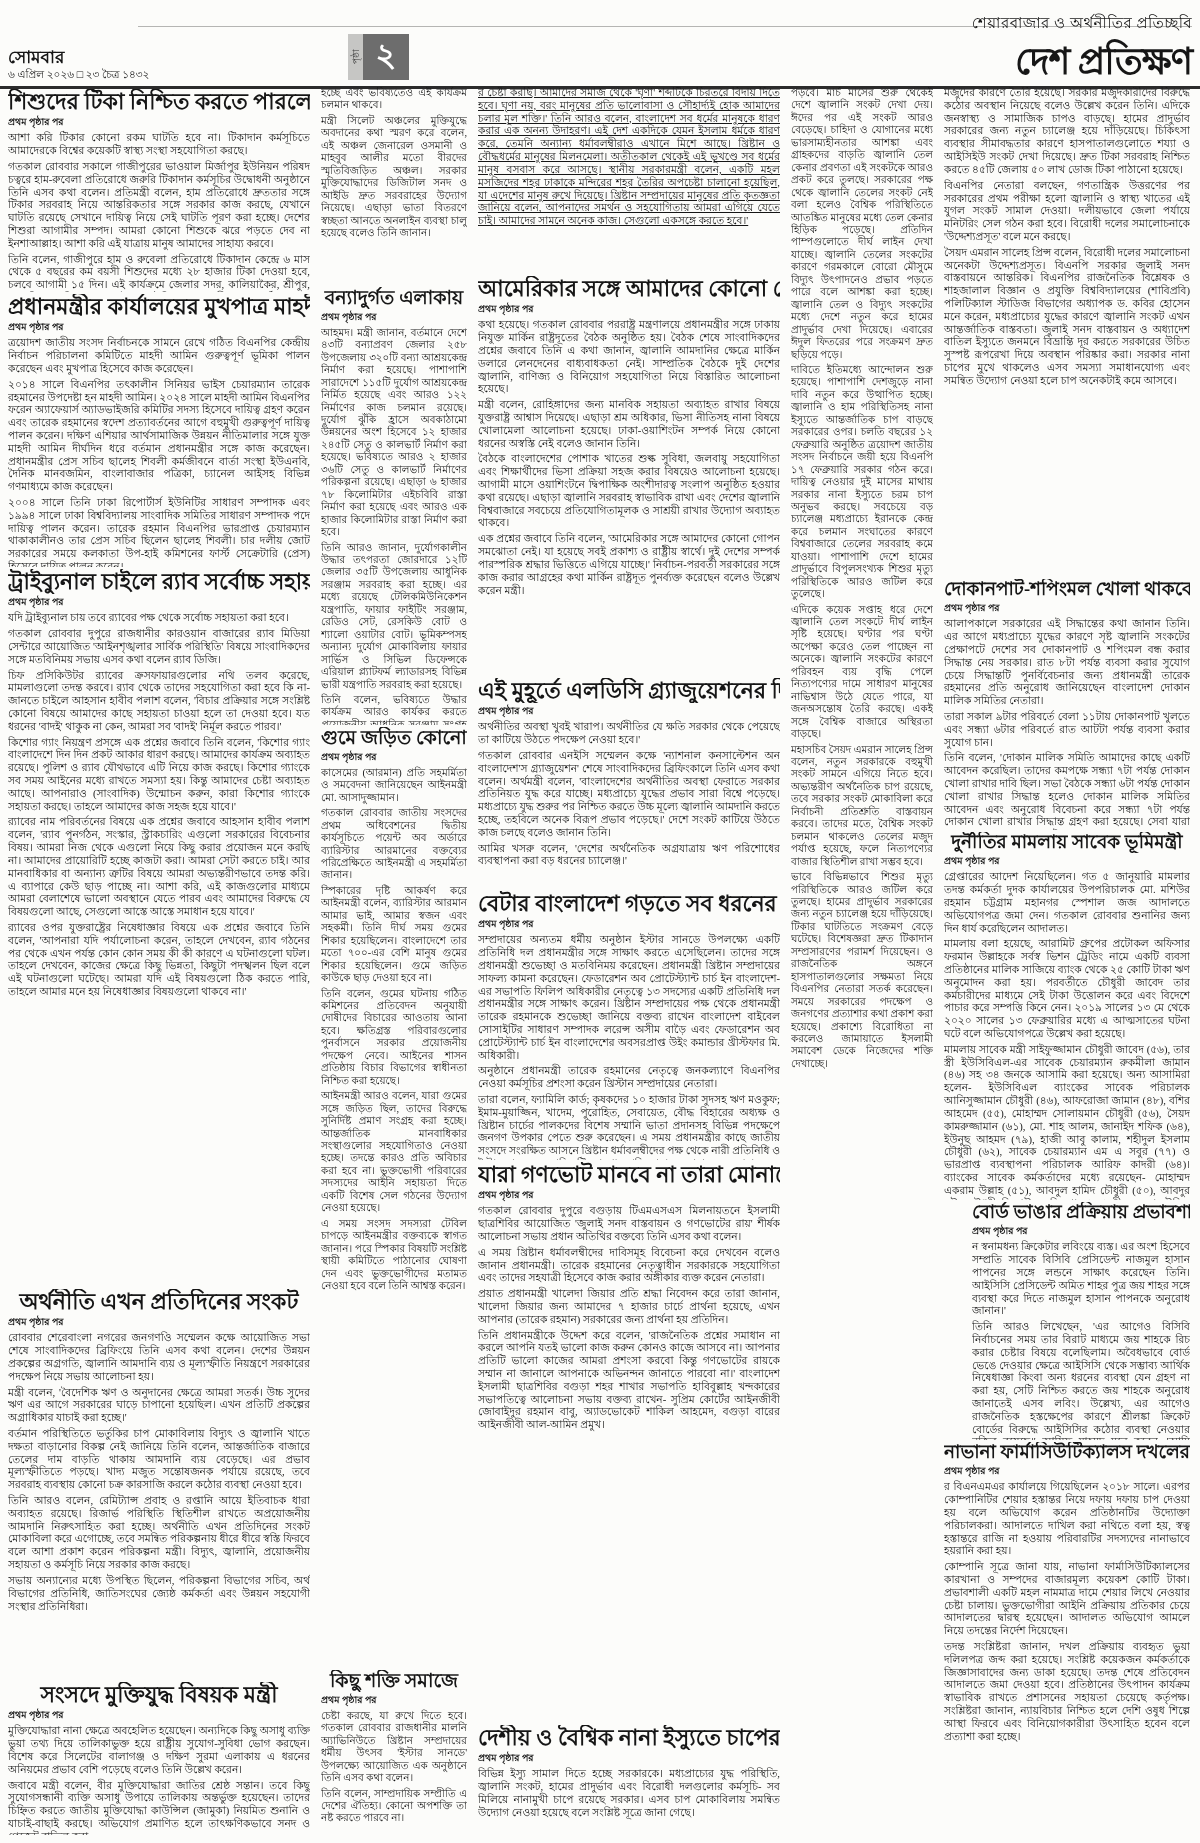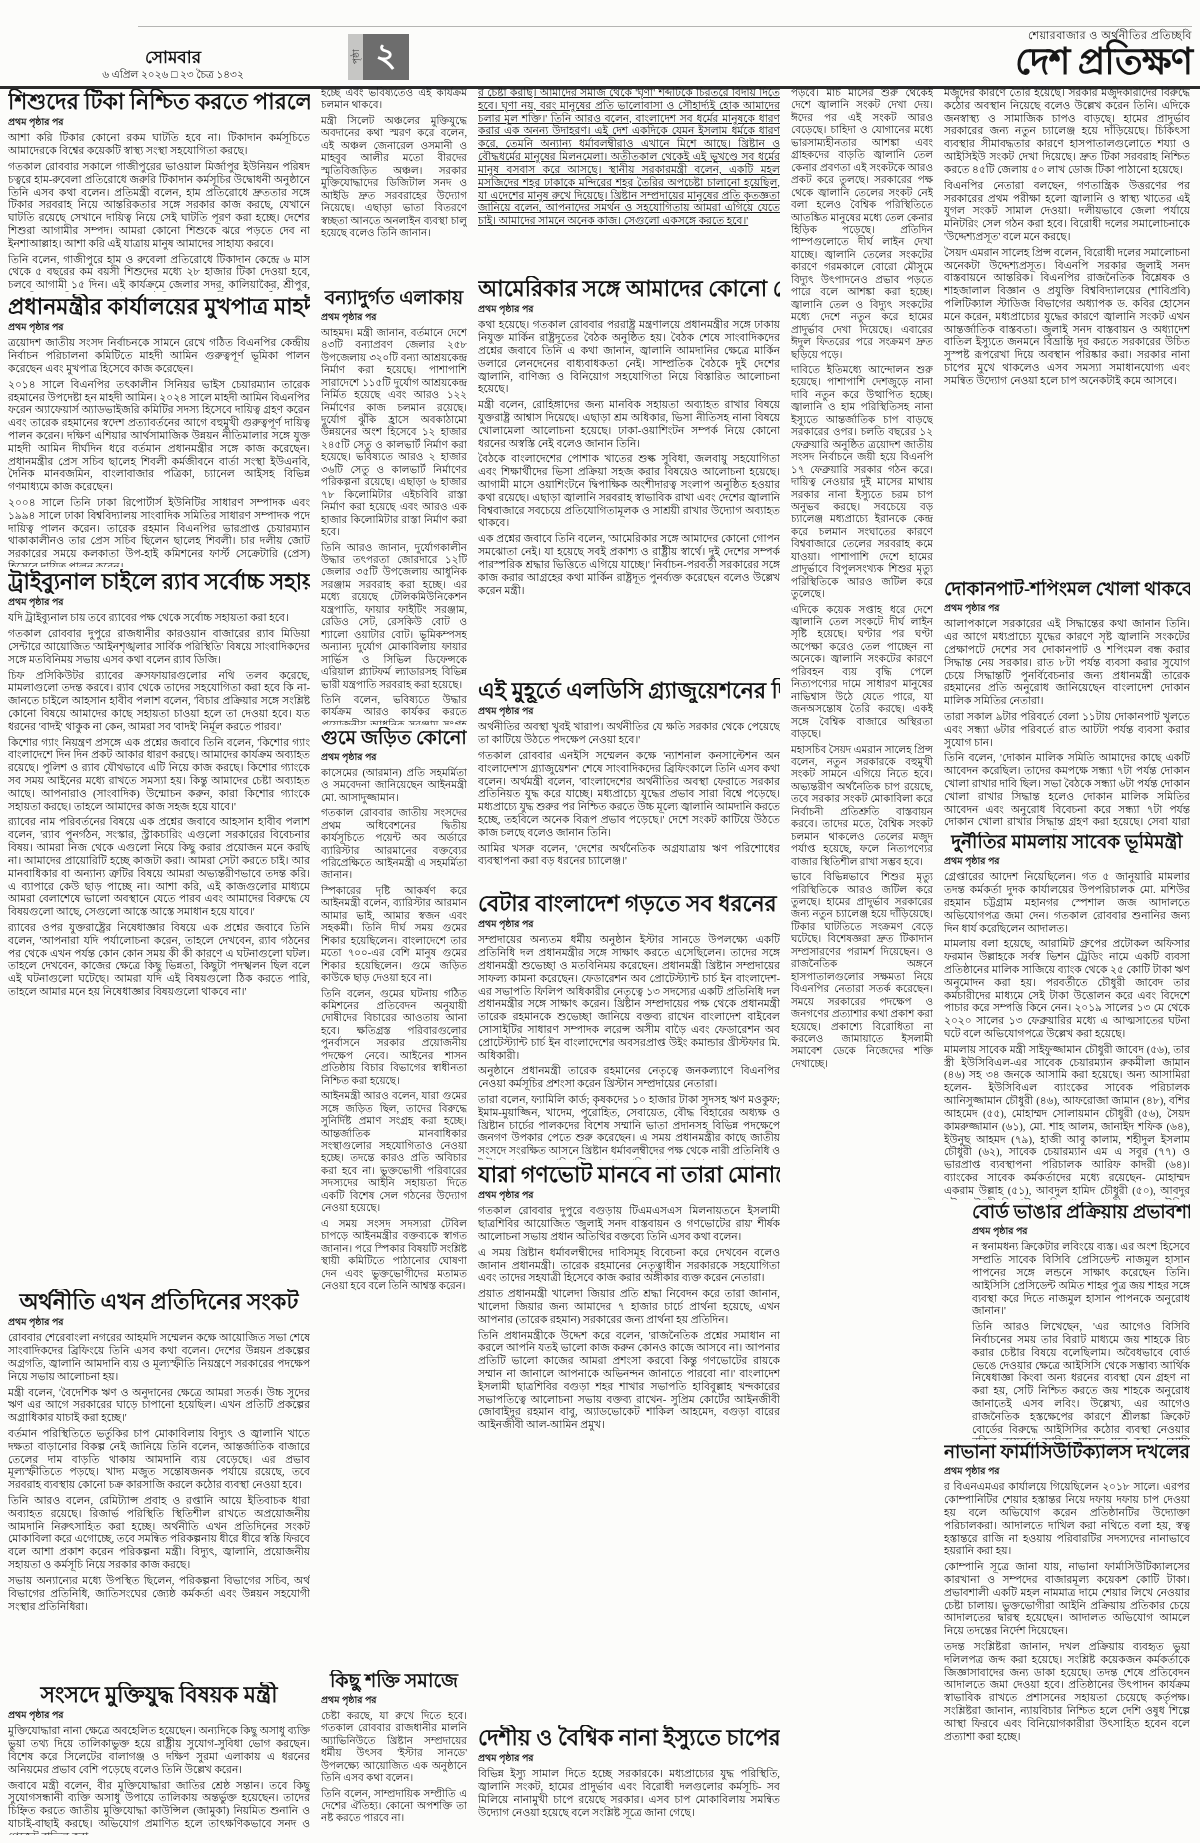--- a/index.html
+++ b/index.html
@@ -3,30 +3,30 @@
 <meta charset="utf-8">
 <style>
   html,body{margin:0;padding:0;}
   body{background:#e8e8e6;}
   .page{position:relative;width:1200px;height:1843px;margin:0 auto;background:#fcfcfa;color:#161616;
         font-family:"Liberation Serif","DejaVu Serif",serif;overflow:hidden;}
   
   .hdr{position:absolute;top:26px;left:8px;right:8px;height:60px;}
   .hdr-topline{position:absolute;top:0;left:130px;right:0;height:1px;background:#b5b5b3;}
   .hdr-row{position:absolute;left:0;right:0;bottom:6px;display:flex;align-items:flex-end;}
-  .dateblock{width:330px;text-align:center;padding-right:10px;line-height:1.05;}
+  .dateblock{width:330px;text-align:left;padding-right:10px;line-height:1.05;}
   .weekday{font-weight:bold;font-size:17px;}
   .dateline{font-size:10.5px;margin-top:2px;}
   .pagetab{width:15px;height:46px;background:#c6c6c4;color:#333;display:flex;align-items:center;justify-content:center;
            font-size:9px;writing-mode:vertical-rl;transform:rotate(180deg);}
   .pagenum{width:46px;height:46px;background:#6d6d6d;color:#fff;display:flex;align-items:center;justify-content:center;
            font-size:32px;font-weight:bold;}
   .section-title{font-size:34px;font-weight:bold;letter-spacing:-0.5px;padding:0 0 0 18px;white-space:nowrap;}
   .mast{margin-left:auto;text-align:right;line-height:1;}
-  .mast-tag{font-size:11px;letter-spacing:0.5px;margin-bottom:2px;}
+  .mast-tag{font-size:15px;letter-spacing:0.5px;margin-bottom:12px;}
   .mast-name{font-size:37px;font-weight:bold;letter-spacing:-1px;}
   .hdr-rule{position:absolute;top:86px;left:0;right:0;height:3px;background:#2b2b2b;}
   
   .grid{position:absolute;top:87px;left:8px;width:1184px;height:1748px;display:grid;
         grid-template-columns:302px 146px 302px 142px 246px;column-gap:11px;overflow:hidden;}
   .track{overflow:hidden;}
   .article{overflow:hidden;}
   .headline{margin:2px 0 0 0;text-align:center;font-weight:bold;white-space:nowrap;overflow:hidden;line-height:1.15;}
   .t-wide .headline{font-size:22px;}
   .t-narrow .headline{font-size:19px;}
@@ -79,21 +79,21 @@
           <p class="para">যদি ট্রাইব্যুনাল চায় তবে র‍্যাবের পক্ষ থেকে সর্বোচ্চ সহায়তা করা হবে।</p>
           <p class="para">গতকাল রোববার দুপুরে রাজধানীর কারওয়ান বাজারের র‍্যাব মিডিয়া সেন্টারে আয়োজিত 'আইনশৃঙ্খলার সার্বিক পরিস্থিতি' বিষয়ে সাংবাদিকদের সঙ্গে মতবিনিময় সভায় এসব কথা বলেন র‍্যাব ডিজি।</p>
           <p class="para">চিফ প্রসিকিউটর র‍্যাবের ক্রসফায়ারগুলোর নথি তলব করেছে, মামলাগুলো তদন্ত করবে। র‍্যাব থেকে তাদের সহযোগিতা করা হবে কি না- জানতে চাইলে আহসান হাবীব পলাশ বলেন, 'বিচার প্রক্রিয়ার সঙ্গে সংশ্লিষ্ট কোনো বিষয়ে আমাদের কাছে সহায়তা চাওয়া হলে তা দেওয়া হবে। যত ধরনের 'বাদই' থাকুক না কেন, আমরা সব 'বাদই' নির্মূল করতে পারব।'</p>
           <p class="para">কিশোর গ্যাং নিয়ন্ত্রণ প্রসঙ্গে এক প্রশ্নের জবাবে তিনি বলেন, 'কিশোর গ্যাং বাংলাদেশে দিন দিন প্রকট আকার ধারণ করছে। আমাদের কার্যক্রম অব্যাহত রয়েছে। পুলিশ ও র‍্যাব যৌথভাবে এটি নিয়ে কাজ করছে। কিশোর গ্যাংকে সব সময় আইনের মধ্যে রাখতে সমস্যা হয়। কিন্তু আমাদের চেষ্টা অব্যাহত আছে। আপনারাও (সাংবাদিক) উন্মোচন করুন, কারা কিশোর গ্যাংকে সহায়তা করছে। তাহলে আমাদের কাজ সহজ হয়ে যাবে।'</p>
           <p class="para">র‍্যাবের নাম পরিবর্তনের বিষয়ে এক প্রশ্নের জবাবে আহসান হাবীব পলাশ বলেন, 'র‍্যাব পুনর্গঠন, সংস্কার, স্ট্রাকচারিং এগুলো সরকারের বিবেচনার বিষয়। আমরা নিজ থেকে এগুলো নিয়ে কিছু করার প্রয়োজন মনে করছি না। আমাদের প্রায়োরিটি হচ্ছে কাজটা করা। আমরা সেটা করতে চাই। আর মানবাধিকার বা অন্যান্য ত্রুটির বিষয়ে আমরা অভ্যন্তরীণভাবে তদন্ত করি। এ ব্যাপারে কেউ ছাড় পাচ্ছে না। আশা করি, এই কাজগুলোর মাধ্যমে আমরা বেলাশেষে ভালো অবস্থানে যেতে পারব এবং আমাদের বিরুদ্ধে যে বিষয়গুলো আছে, সেগুলো আস্তে আস্তে সমাধান হয়ে যাবে।'</p>
           <p class="para">র‍্যাবের ওপর যুক্তরাষ্ট্রের নিষেধাজ্ঞার বিষয়ে এক প্রশ্নের জবাবে তিনি বলেন, 'আপনারা যদি পর্যালোচনা করেন, তাহলে দেখবেন, র‍্যাব গঠনের পর থেকে এখন পর্যন্ত কোন কোন সময় কী কী কারণে এ ঘটনাগুলো ঘটল। তাহলে দেখবেন, কাজের ক্ষেত্রে কিছু ভিন্নতা, কিছুটা পদস্খলন ছিল বলে এই ঘটনাগুলো ঘটেছে। আমরা যদি এই বিষয়গুলো ঠিক করতে পারি, তাহলে আমার মনে হয় নিষেধাজ্ঞার বিষয়গুলো থাকবে না।'</p>
         </article>
         <article class="article" style="height: 393px;">
           <h2 class="headline">অর্থনীতি এখন প্রতিদিনের সংকট</h2>
           <div class="cont">প্রথম পৃষ্ঠার পর</div>
-          <p class="para">রোববার শেরেবাংলা নগরের আহমদি সম্মেলন কক্ষে আয়োজিত সভা শেষে সাংবাদিকদের ব্রিফিংয়ে তিনি এসব কথা বলেন। দেশের উন্নয়ন প্রকল্পের অগ্রগতি, জ্বালানি আমদানি ব্যয় ও মূল্যস্ফীতি নিয়ন্ত্রণে সরকারের পদক্ষেপ নিয়ে সভায় আলোচনা হয়।</p>
+          <p class="para">রোববার শেরেবাংলা নগরের জনগণওি সম্মেলন কক্ষে আয়োজিত সভা শেষে সাংবাদিকদের ব্রিফিংয়ে তিনি এসব কথা বলেন। দেশের উন্নয়ন প্রকল্পের অগ্রগতি, জ্বালানি আমদানি ব্যয় ও মূল্যস্ফীতি নিয়ন্ত্রণে সরকারের পদক্ষেপ নিয়ে সভায় আলোচনা হয়।</p>
           <p class="para">মন্ত্রী বলেন, 'বৈদেশিক ঋণ ও অনুদানের ক্ষেত্রে আমরা সতর্ক। উচ্চ সুদের ঋণ এর আগে সরকারের ঘাড়ে চাপানো হয়েছিল। এখন প্রতিটি প্রকল্পের অগ্রাধিকার যাচাই করা হচ্ছে।'</p>
           <p class="para">বর্তমান পরিস্থিতিতে ভর্তুকির চাপ মোকাবিলায় বিদ্যুৎ ও জ্বালানি খাতে দক্ষতা বাড়ানোর বিকল্প নেই জানিয়ে তিনি বলেন, আন্তর্জাতিক বাজারে তেলের দাম বাড়তি থাকায় আমদানি ব্যয় বেড়েছে। এর প্রভাব মূল্যস্ফীতিতে পড়ছে। খাদ্য মজুত সন্তোষজনক পর্যায়ে রয়েছে, তবে সরবরাহ ব্যবস্থায় কোনো চক্র কারসাজি করলে কঠোর ব্যবস্থা নেওয়া হবে।</p>
           <p class="para">তিনি আরও বলেন, রেমিট্যান্স প্রবাহ ও রপ্তানি আয়ে ইতিবাচক ধারা অব্যাহত রয়েছে। রিজার্ভ পরিস্থিতি স্থিতিশীল রাখতে অপ্রয়োজনীয় আমদানি নিরুৎসাহিত করা হচ্ছে। অর্থনীতি এখন প্রতিদিনের সংকট মোকাবিলা করে এগোচ্ছে, তবে সমন্বিত পরিকল্পনায় ধীরে ধীরে স্বস্তি ফিরবে বলে আশা প্রকাশ করেন পরিকল্পনা মন্ত্রী। বিদ্যুৎ, জ্বালানি, প্রয়োজনীয় সহায়তা ও কর্মসূচি নিয়ে সরকার কাজ করছে।</p>
           <p class="para">সভায় অন্যান্যের মধ্যে উপস্থিত ছিলেন, পরিকল্পনা বিভাগের সচিব, অর্থ বিভাগের প্রতিনিধি, জাতিসংঘের জ্যেষ্ঠ কর্মকর্তা এবং উন্নয়ন সহযোগী সংস্থার প্রতিনিধিরা।</p>
         </article>
         <article class="article" style="height: 155px;">
           <h2 class="headline">সংসদে মুক্তিযুদ্ধ বিষয়ক মন্ত্রী</h2>
           <div class="cont">প্রথম পৃষ্ঠার পর</div>
           <p class="para">মুক্তিযোদ্ধারা নানা ক্ষেত্রে অবহেলিত হয়েছেন। অন্যদিকে কিছু অসাধু ব্যক্তি ভুয়া তথ্য দিয়ে তালিকাভুক্ত হয়ে রাষ্ট্রীয় সুযোগ-সুবিধা ভোগ করছেন। বিশেষ করে সিলেটের বালাগঞ্জ ও দক্ষিণ সুরমা এলাকায় এ ধরনের অনিয়মের প্রভাব বেশি পড়েছে বলেও তিনি উল্লেখ করেন।</p>
           <p class="para">জবাবে মন্ত্রী বলেন, বীর মুক্তিযোদ্ধারা জাতির শ্রেষ্ঠ সন্তান। তবে কিছু সুযোগসন্ধানী ব্যক্তি অসাধু উপায়ে তালিকায় অন্তর্ভুক্ত হয়েছেন। তাদের চিহ্নিত করতে জাতীয় মুক্তিযোদ্ধা কাউন্সিল (জামুকা) নিয়মিত শুনানি ও যাচাই-বাছাই করছে। অভিযোগ প্রমাণিত হলে তাৎক্ষণিকভাবে সনদ ও গেজেট বাতিল করা</p>

